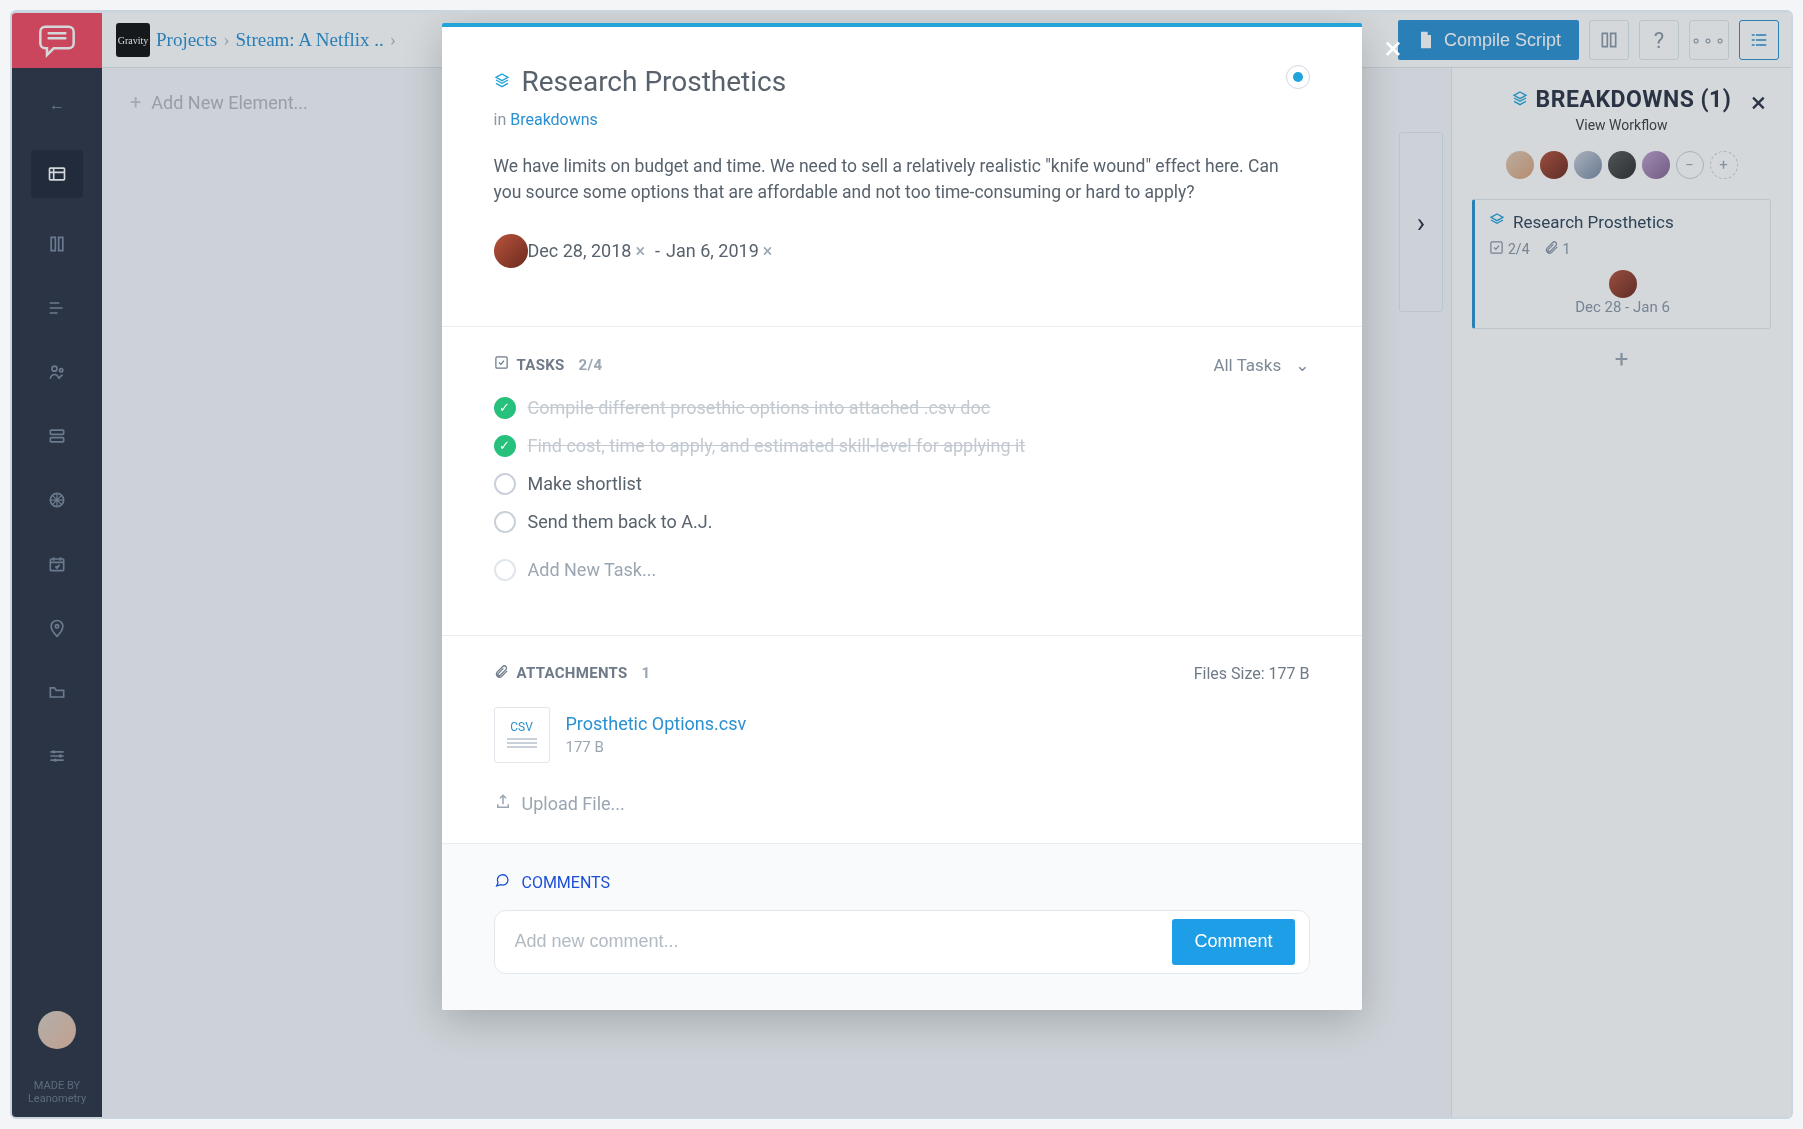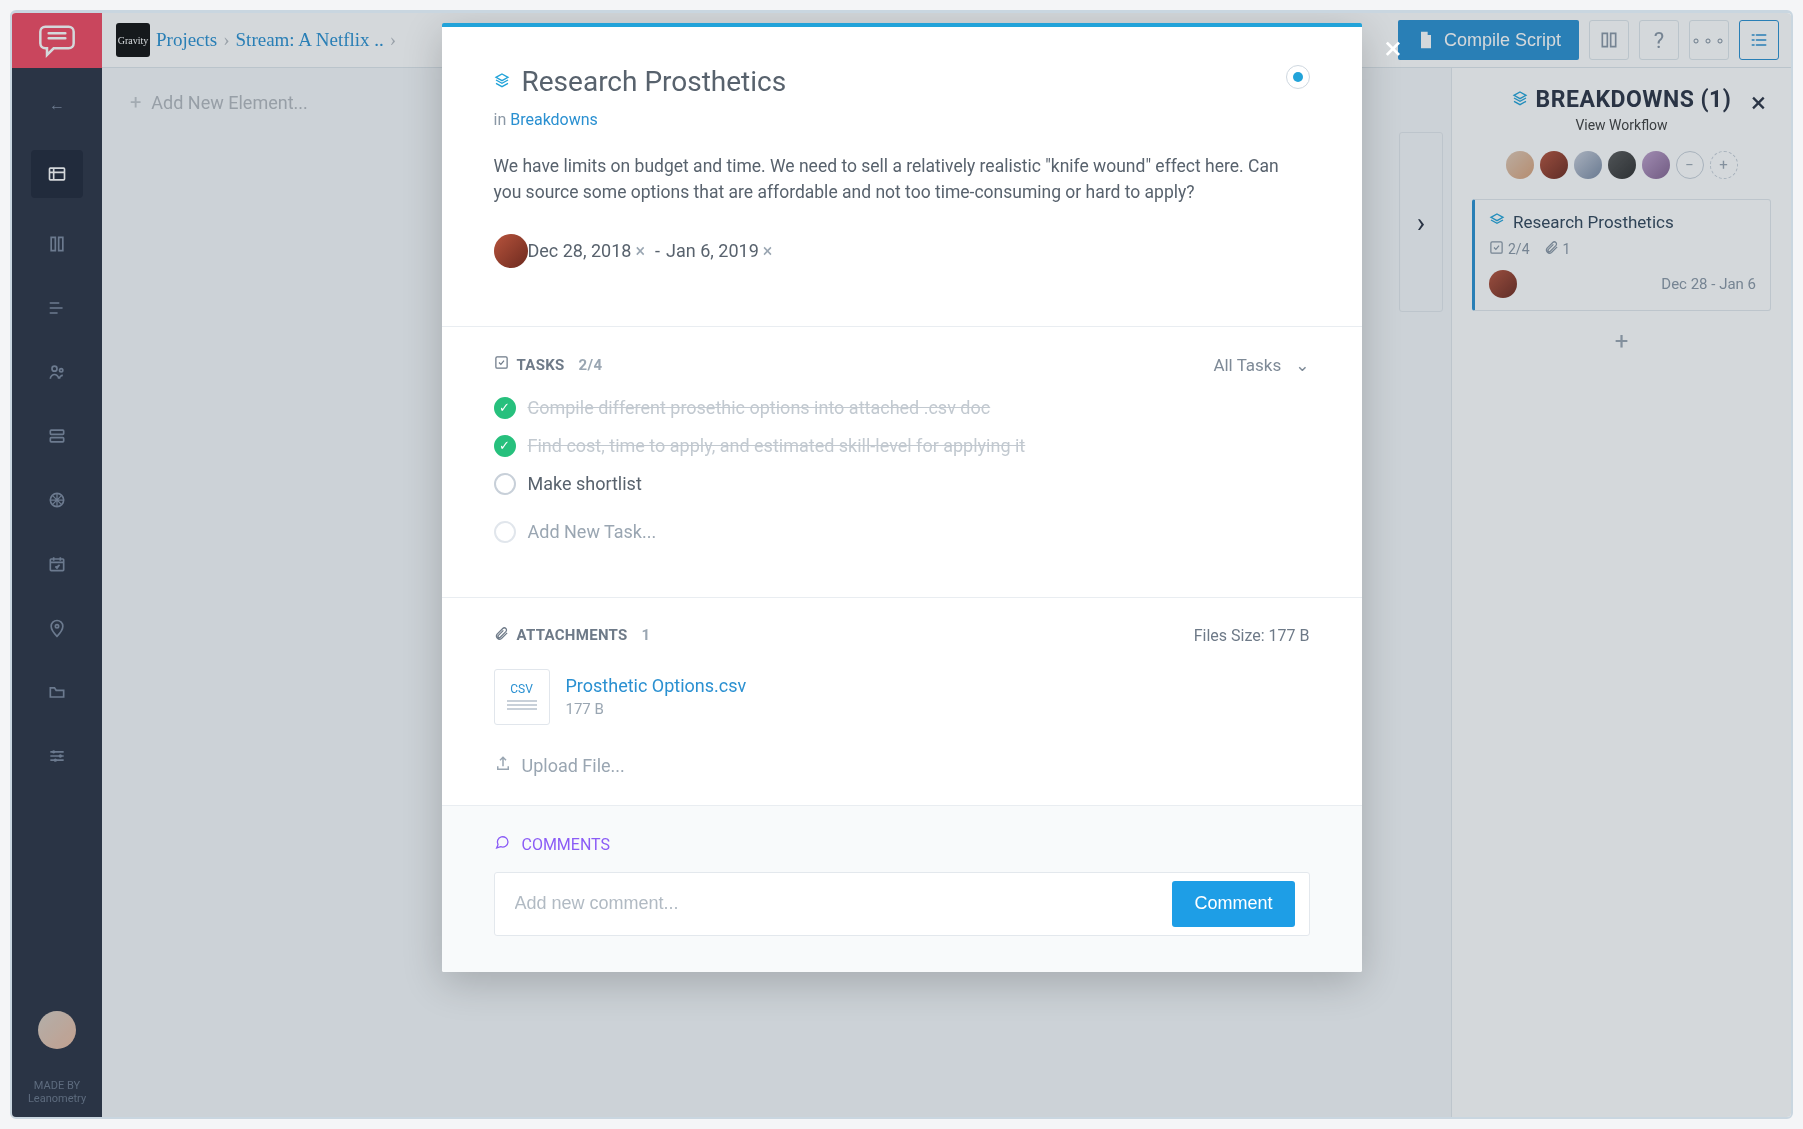--- a/index.html
+++ b/index.html
@@ -196,20 +196,21 @@
 }
 .card-meta {
   display: flex; align-items: center; gap: 14px;
   margin-top: 8px;
   color: #8a97a5;
   font-size: 14px;
 }
 .card-dates {
   display: flex; justify-content: space-between; align-items: center;
   margin-top: 12px;
+  flex-direction: column;
 }
 .card-dates .av-sm {
   width: 28px; height: 28px; border-radius: 50%;
   background: linear-gradient(135deg,#b7533c,#6d2a1f);
 }
 .card-dates .date { color: #8a97a5; font-size: 15px; }
 .panel-add {
   text-align: center;
   color: #9aa6b2;
   font-size: 24px;
@@ -380,21 +381,21 @@
 }
 .comments-section {
   background: #f8fafb;
   border-top: 1px solid #e9edf1;
   padding: 28px 52px 36px;
 }
 .comment-box {
   margin-top: 18px;
   background: #fff;
   border: 1px solid #e3e8ed;
-  border-radius: 3px;
+  border-radius: 12px;
   height: 64px;
   display: flex;
   align-items: center;
   padding: 0 14px 0 20px;
 }
 .comment-box input {
   border: none;
   outline: none;
   flex: 1;
   font-size: 18px;
@@ -647,20 +648,24 @@
           <span>Compile different prosethic options into attached .csv doc</span>
         </div>
         <div class="task done">
           <div class="chk done">✓</div>
           <span>Find cost, time to apply, and estimated skill-level for applying it</span>
         </div>
         <div class="task">
           <div class="chk"></div>
           <span>Make shortlist</span>
         </div>
+        <div class="task">
+          <div class="chk"></div>
+          <span>Send them back to A.J.</span>
+        </div>
       </div>
       <div class="add-task">
         <div class="chk"></div>
         <span>Add New Task...</span>
       </div>
 
       <div class="section-divider"></div>
       <div class="sec-head">
         <div class="sec-title">
           <span>
@@ -690,21 +695,21 @@
       <div class="upload-row">
         <span>
           <svg width="18" height="18" viewBox="0 0 24 24">
               <path d="M12 3v12M8 7l4-4 4 4M5 15v4h14v-4" fill="none" stroke="currentColor" stroke-width="2"></path>
             </svg>
         </span>
         <span>Upload File...</span>
       </div>
 
       <div class="comments-section">
-        <div class="sec-title" style="color:#8b5cf6">
+        <div class="sec-title" style="color:#1d4ed8">
           <span>
             <svg width="16" height="16" viewBox="0 0 24 24">
                 <path d="M21 12a8 8 0 01-11 7l-6 2 2-5a8 8 0 1115-4z" fill="none" stroke="currentColor" stroke-width="2"></path>
               </svg>
           </span>
           <span style="margin-left:8px">COMMENTS</span>
         </div>
         <div class="comment-box">
           <input type="text" placeholder="Add new comment..." style="">
           <button class="comment-btn">Comment</button>

